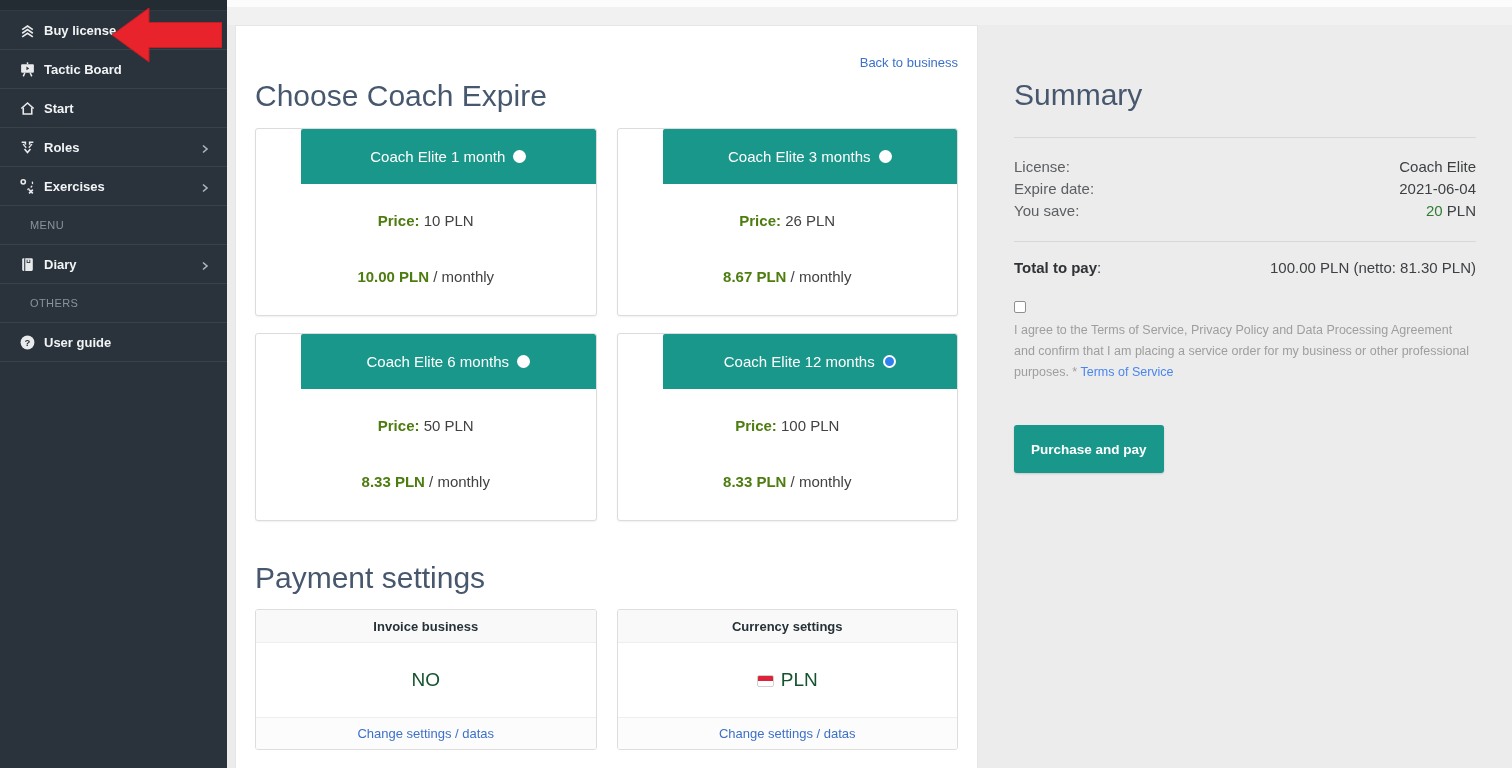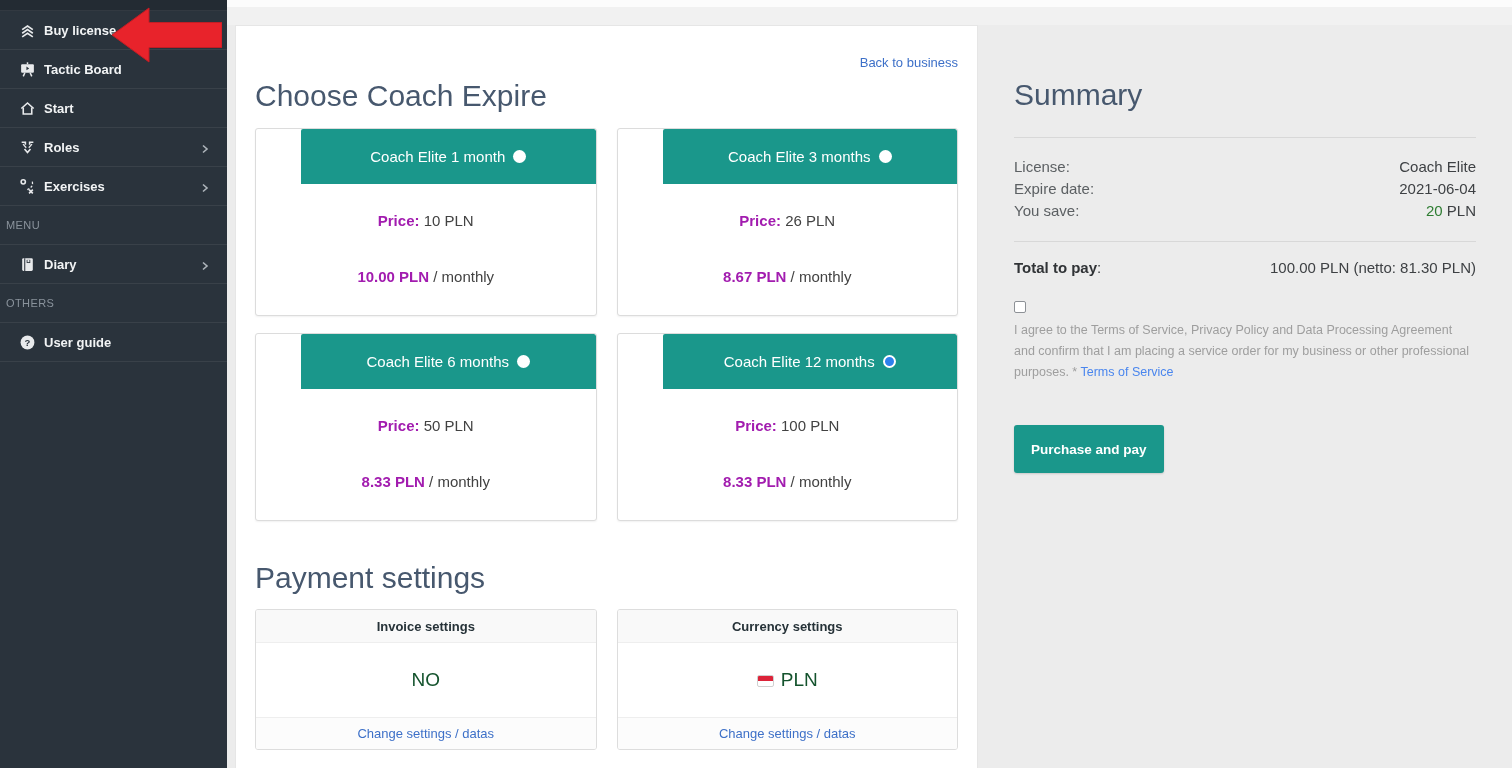--- a/index.html
+++ b/index.html
@@ -14,21 +14,21 @@
     border-bottom:1px solid rgba(255,255,255,.07); }
   .nav-item { height:39px; display:flex; align-items:center;
     padding:0 16px 0 18px; border-bottom:1px solid rgba(255,255,255,.07);
     cursor:pointer; }
   .nav-item .icn { width:18px; height:18px; display:flex; align-items:center;
     justify-content:center; flex:0 0 18px; }
   .nav-item .lbl { color:#f2f4f5; font-size:13px; font-weight:700;
     margin-left:8px; flex:1; }
   .nav-item .chev { width:12px; height:12px; flex:0 0 12px; }
   .nav-section { height:39px; display:flex; align-items:center;
-    padding-left:6px; border-bottom:1px solid rgba(255,255,255,.07);
+    padding-left:30px; border-bottom:1px solid rgba(255,255,255,.07);
     color:#8a939c; font-size:11px; letter-spacing:.4px; }
   .red-arrow { position:absolute; left:112px; top:6px; width:110px; height:58px;
     pointer-events:none; z-index:9; }
 
   
   .content { position:absolute; left:227px; top:0; right:0; bottom:0;
     background:#ececec; }
   .strip-white { height:7px; background:#fcfcfc; }
   .strip-gray  { height:18px; background:#f1f1f1; }
   .content-row { position:absolute; top:25px; left:0; right:0; bottom:0;
@@ -49,21 +49,21 @@
     box-shadow:0 1px 2px rgba(0,0,0,.06); overflow:hidden; cursor:pointer; }
   .plan-header { height:55px; background:#1a978b; color:#fff;
     display:flex; align-items:center; justify-content:center;
     font-size:15px; border-radius:2px 2px 0 0;margin-left:45px; }
   .radio { width:13px; height:13px; border-radius:50%; background:#fff;
     margin-left:8px; display:inline-block; }
   .radio.selected { background:#2f80ed; border:2px solid #fff; }
   .plan-body { height:131px; text-align:center; font-size:15px; color:#424242; }
   .price-line { padding-top:28px; }
   .monthly-line { margin-top:39px; }
-  .plan-body b { color:#a21caf; font-weight:700;text-align:right; }
+  .plan-body b { color:#4d7c0f; font-weight:700;text-align:right; }
 
   h1.payment-title { margin-top:40px; font-size:30px; line-height:34px;
     font-weight:400; color:#47586e; }
   .settings { margin-top:14px; display:grid; grid-template-columns:1fr 1fr;
     column-gap:20px; }
   .setting-card { border:1px solid #ddd; border-radius:3px; background:#fff;
     height:141px; display:flex; flex-direction:column; overflow:hidden; }
   .setting-header { height:33px; background:#f9f9f9; border-bottom:1px solid #eee;
     display:flex; align-items:center; justify-content:center;
     font-size:13px; font-weight:700; color:#263238; }
@@ -269,21 +269,21 @@
             <div class="price-line"><b>Price:</b> <span>100 PLN</span></div>
             <div class="monthly-line"><b>8.33 PLN</b> <span>/ monthly</span></div>
           </div>
         </div>
       </div>
 
       <h1 class="payment-title">Payment settings</h1>
 
       <div class="settings">
         <div class="setting-card">
-          <div class="setting-header">Invoice settings</div>
+          <div class="setting-header">Invoice business</div>
           <div class="setting-body">NO</div>
           <div class="setting-footer">
             <a>Change settings / datas</a>
           </div>
         </div>
         <div class="setting-card">
           <div class="setting-header">Currency settings</div>
           <div class="setting-body">
             <span class="flag"><span class="t"></span><span class="b" style="display:block"></span></span>
             <span>PLN</span>

